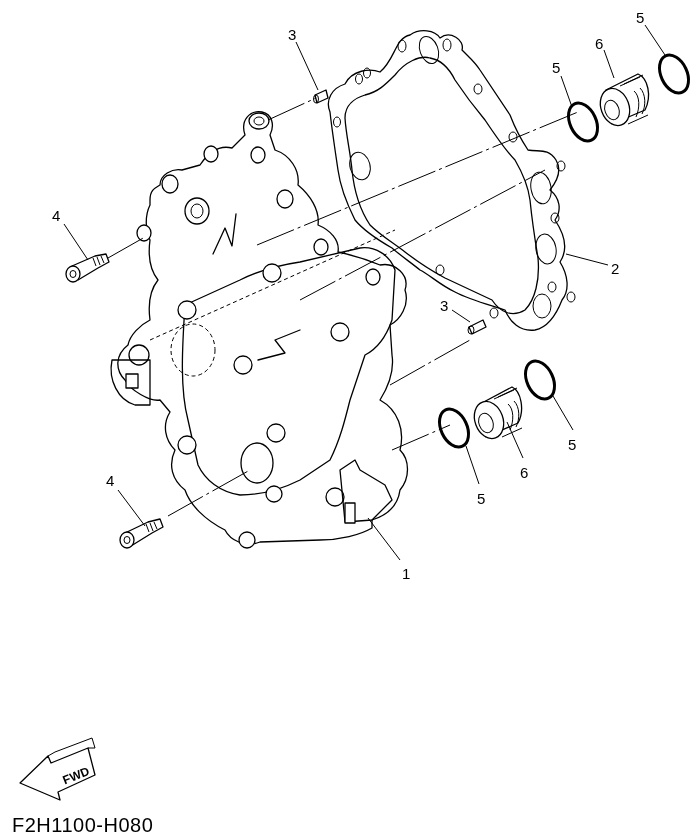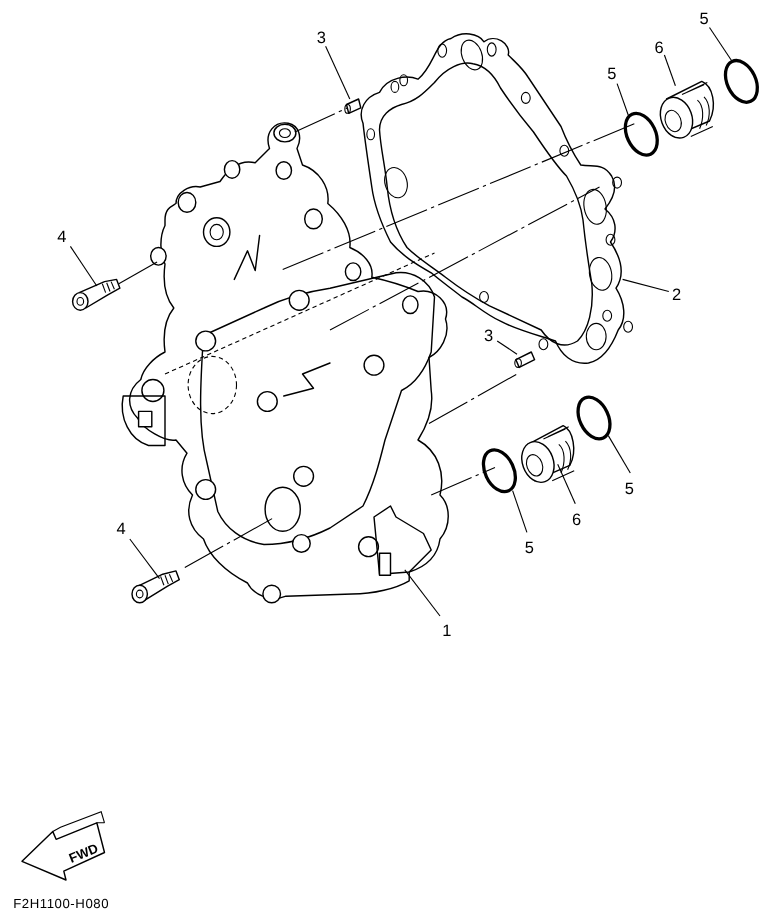--- a/index.html
+++ b/index.html
@@ -5,21 +5,21 @@
   html, body { margin: 0; padding: 0; background: #ffffff; }
   body { width: 698px; height: 839px; position: relative; overflow: hidden; font-family: "Liberation Sans", sans-serif; }
   #diagram { position: absolute; left: 0; top: 0; width: 698px; height: 839px; }
   .ln { fill: none; stroke: #000; stroke-width: 1.3; stroke-linejoin: round; stroke-linecap: round; }
   .thin { fill: none; stroke: #000; stroke-width: 1; }
   .dash { fill: none; stroke: #000; stroke-width: 1; stroke-dasharray: 4 3; }
   .chain { fill: none; stroke: #000; stroke-width: 1; stroke-dasharray: 40 4 3 4; }
   .ring { fill: none; stroke: #000; stroke-width: 3; }
   .wf { fill: #fff; stroke: #000; stroke-width: 1.3; stroke-linejoin: round; }
   .callout { position: absolute; font-size: 15px; color: #000; line-height: 1; }
-  #diagram-code { position: absolute; left: 12px; top: 814px; font-size: 12px; letter-spacing: 0.5px; color: #000; }
+  #diagram-code { position: absolute; left: 12px; top: 814px; font-size: 20px; letter-spacing: 0.5px; color: #000; }
 </style>
 </head>
 <body>
 
 <svg id="diagram" viewBox="0 0 698 839" xmlns="http://www.w3.org/2000/svg">
 
   <g>
     <path class="ln" d="M330,112 C325,100 332,88 345,84 C352,70 370,68 380,72 C395,60 395,38 410,35 C420,28 435,30 440,38 C450,30 465,40 462,50 C470,58 475,62 480,70 C490,85 500,100 510,115 C515,128 520,138 528,150 C540,152 548,148 556,160 C562,170 558,180 550,190 C560,198 562,210 555,220 C565,235 568,250 560,262 C568,275 570,290 562,300 C555,318 545,328 535,330 C520,332 510,322 505,310 C490,305 470,300 455,292 C440,285 430,275 420,270 C410,262 400,255 392,248 C378,240 365,232 355,220 C345,200 340,185 338,170 C335,150 332,130 330,112 Z"></path>
     <path class="ln" d="M345,118 C345,105 355,98 365,95 C378,92 385,85 395,75 C405,62 420,55 430,58 C442,60 450,70 455,80 C465,95 475,108 485,120 C495,135 505,150 515,160 C522,172 528,185 530,200 C532,220 535,240 538,258 C540,280 535,300 525,310 C512,318 500,312 492,300 C475,292 460,285 445,278 C430,270 418,262 405,252 C392,242 380,235 370,225 C360,210 354,190 352,170 C350,150 346,135 345,118 Z"></path>
     <ellipse class="thin" cx="429" cy="50" rx="9" ry="14" transform="rotate(-20 429 50)"></ellipse>

